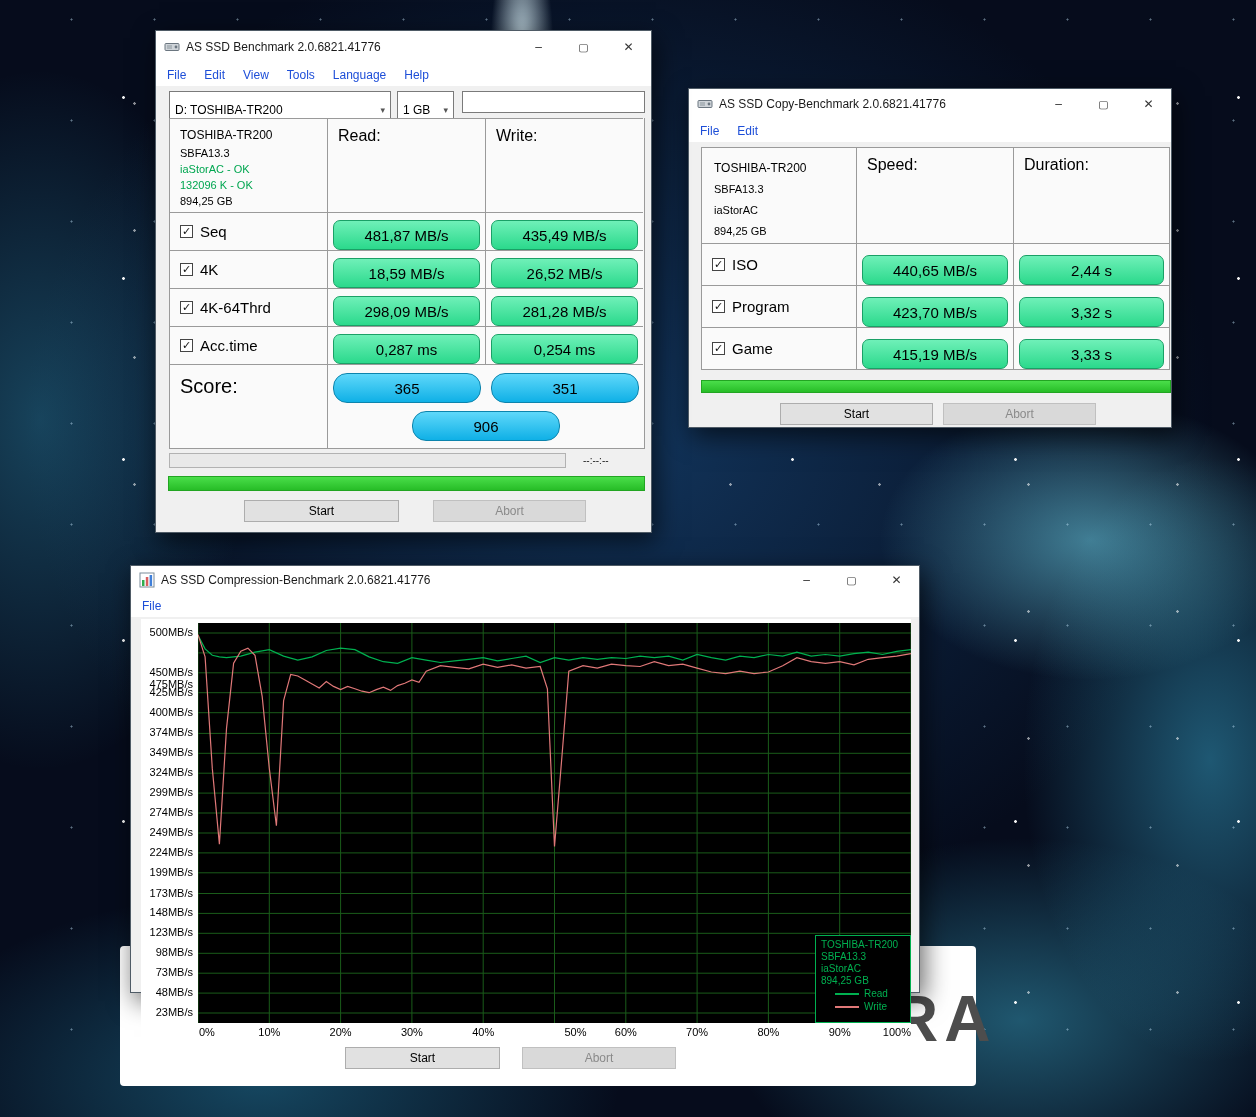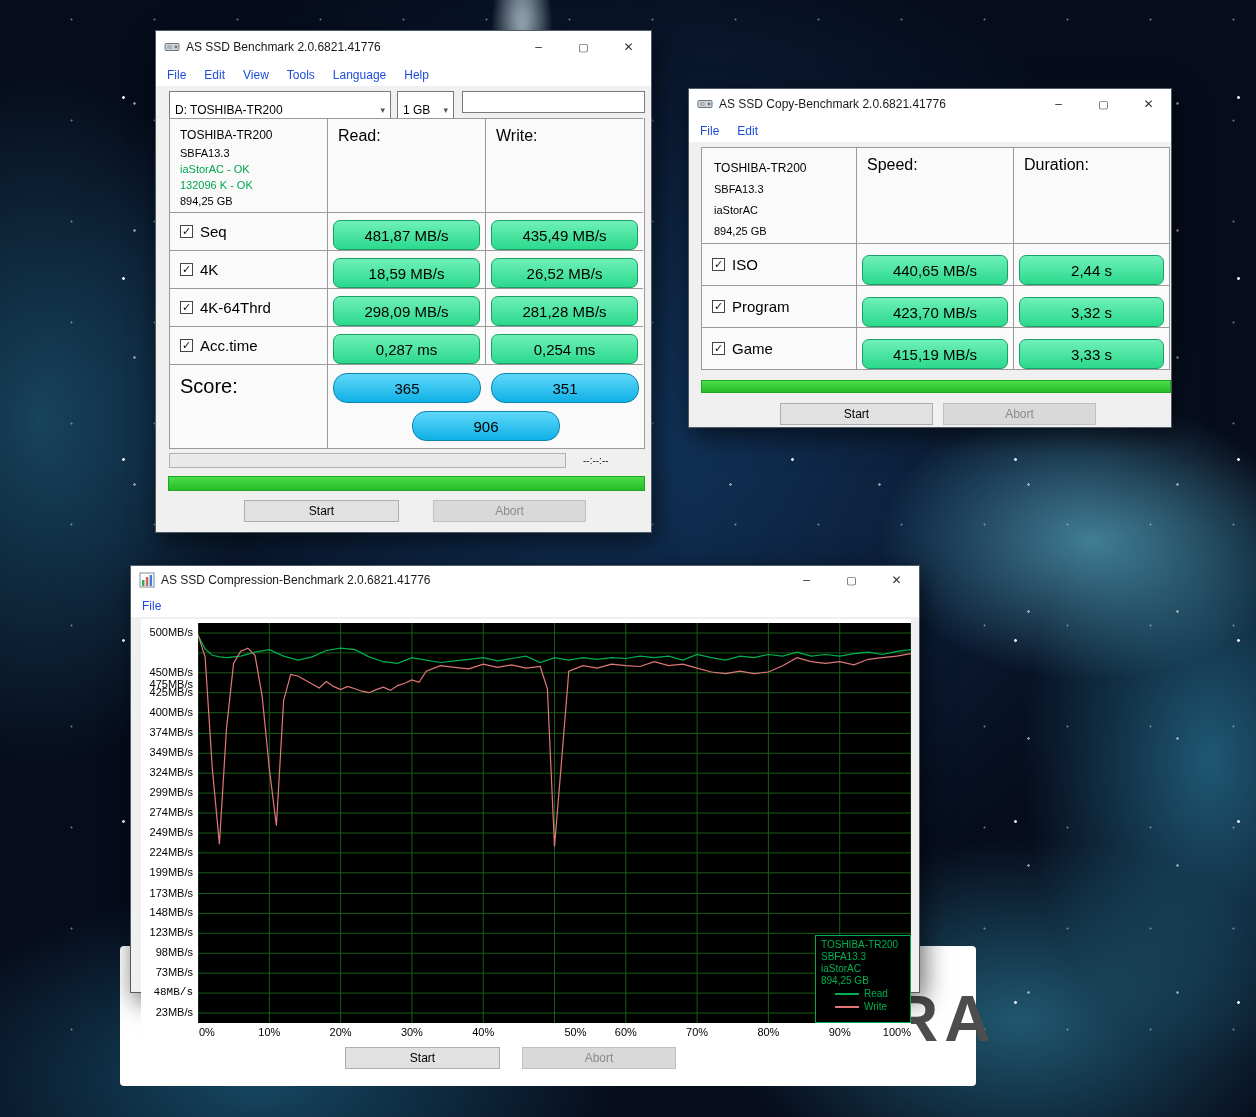--- a/index.html
+++ b/index.html
@@ -353,21 +353,21 @@
         <div class="ytick" style="top: 163.126px;">299MB/s</div>
         <div class="ytick" style="top: 183.042px;">274MB/s</div>
         <div class="ytick" style="top: 202.958px;">249MB/s</div>
         <div class="ytick" style="top: 222.874px;">224MB/s</div>
         <div class="ytick" style="top: 242.79px;">199MB/s</div>
         <div class="ytick" style="top: 263.503px;">173MB/s</div>
         <div class="ytick" style="top: 283.419px;">148MB/s</div>
         <div class="ytick" style="top: 303.335px;">123MB/s</div>
         <div class="ytick" style="top: 323.252px;">98MB/s</div>
         <div class="ytick" style="top: 343.168px;">73MB/s</div>
-        <div class="ytick" style="top: 363.084px; font-family: Liberation Mono, monospace;">48MB/s</div>
+        <div class="ytick" style="top: 363.084px;">48MB/s</div>
         <div class="ytick" style="top: 383px;">23MB/s</div>
       </div>
     <div id="comp-plot">
         <svg width="713" height="400" xmlns="http://www.w3.org/2000/svg">
           <line x1="0" y1="10.0" x2="713" y2="10.0" stroke="#1a5c1a" stroke-width="1"></line>
           <line x1="0" y1="29.9" x2="713" y2="29.9" stroke="#1a5c1a" stroke-width="1"></line>
           <line x1="0" y1="49.8" x2="713" y2="49.8" stroke="#1a5c1a" stroke-width="1"></line>
           <line x1="0" y1="69.7" x2="713" y2="69.7" stroke="#1a5c1a" stroke-width="1"></line>
           <line x1="0" y1="89.7" x2="713" y2="89.7" stroke="#1a5c1a" stroke-width="1"></line>
           <line x1="0" y1="110.4" x2="713" y2="110.4" stroke="#1a5c1a" stroke-width="1"></line>

